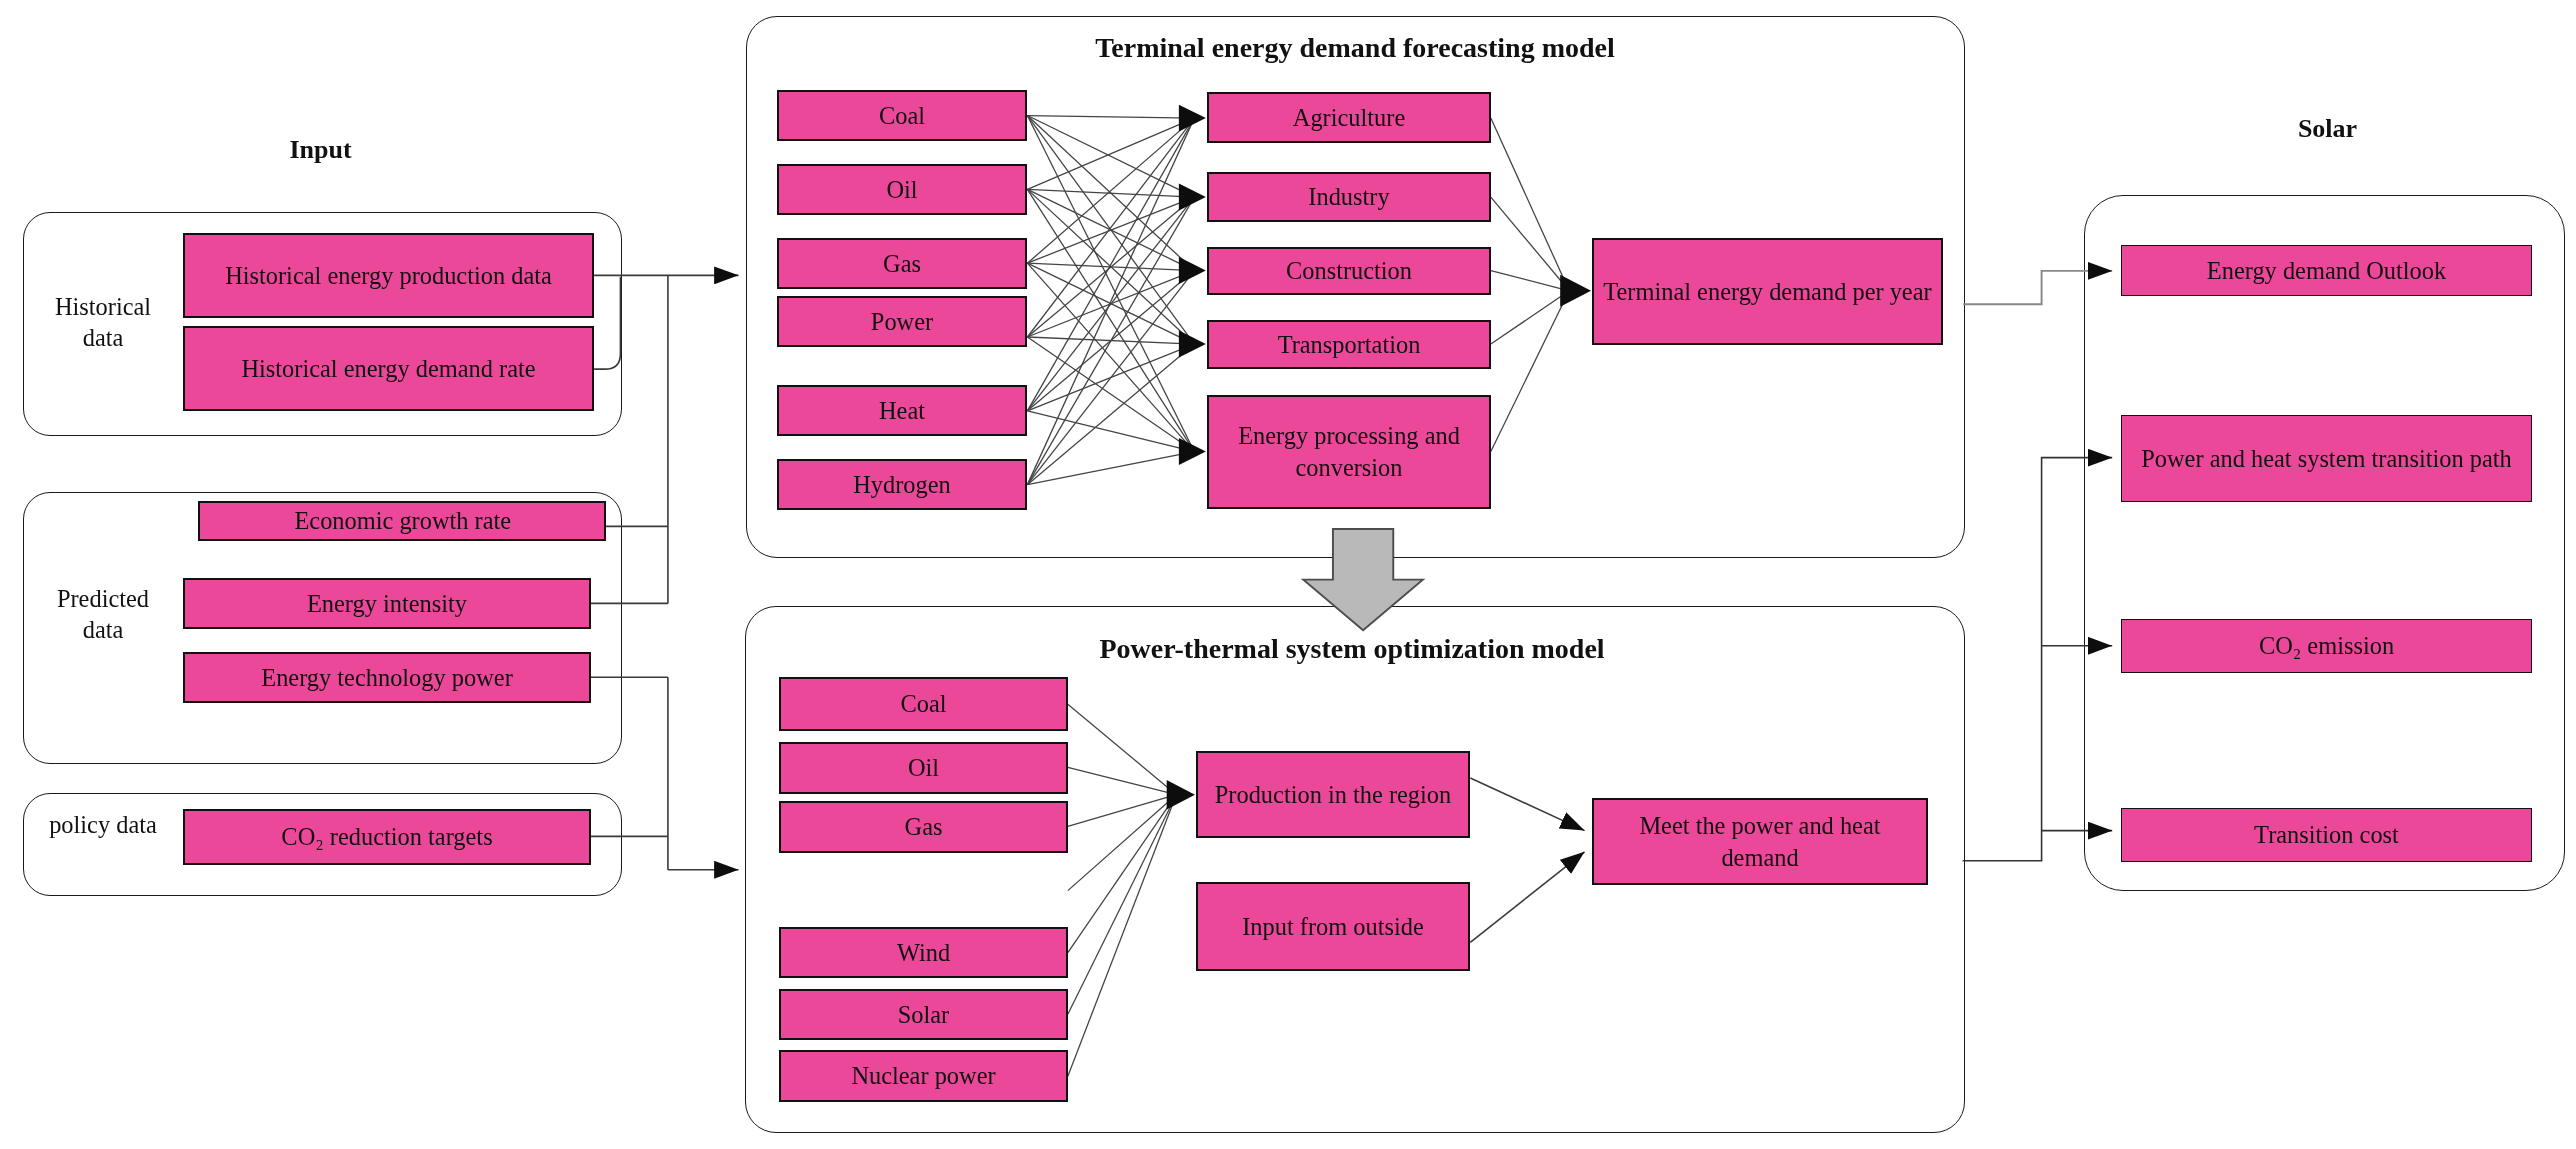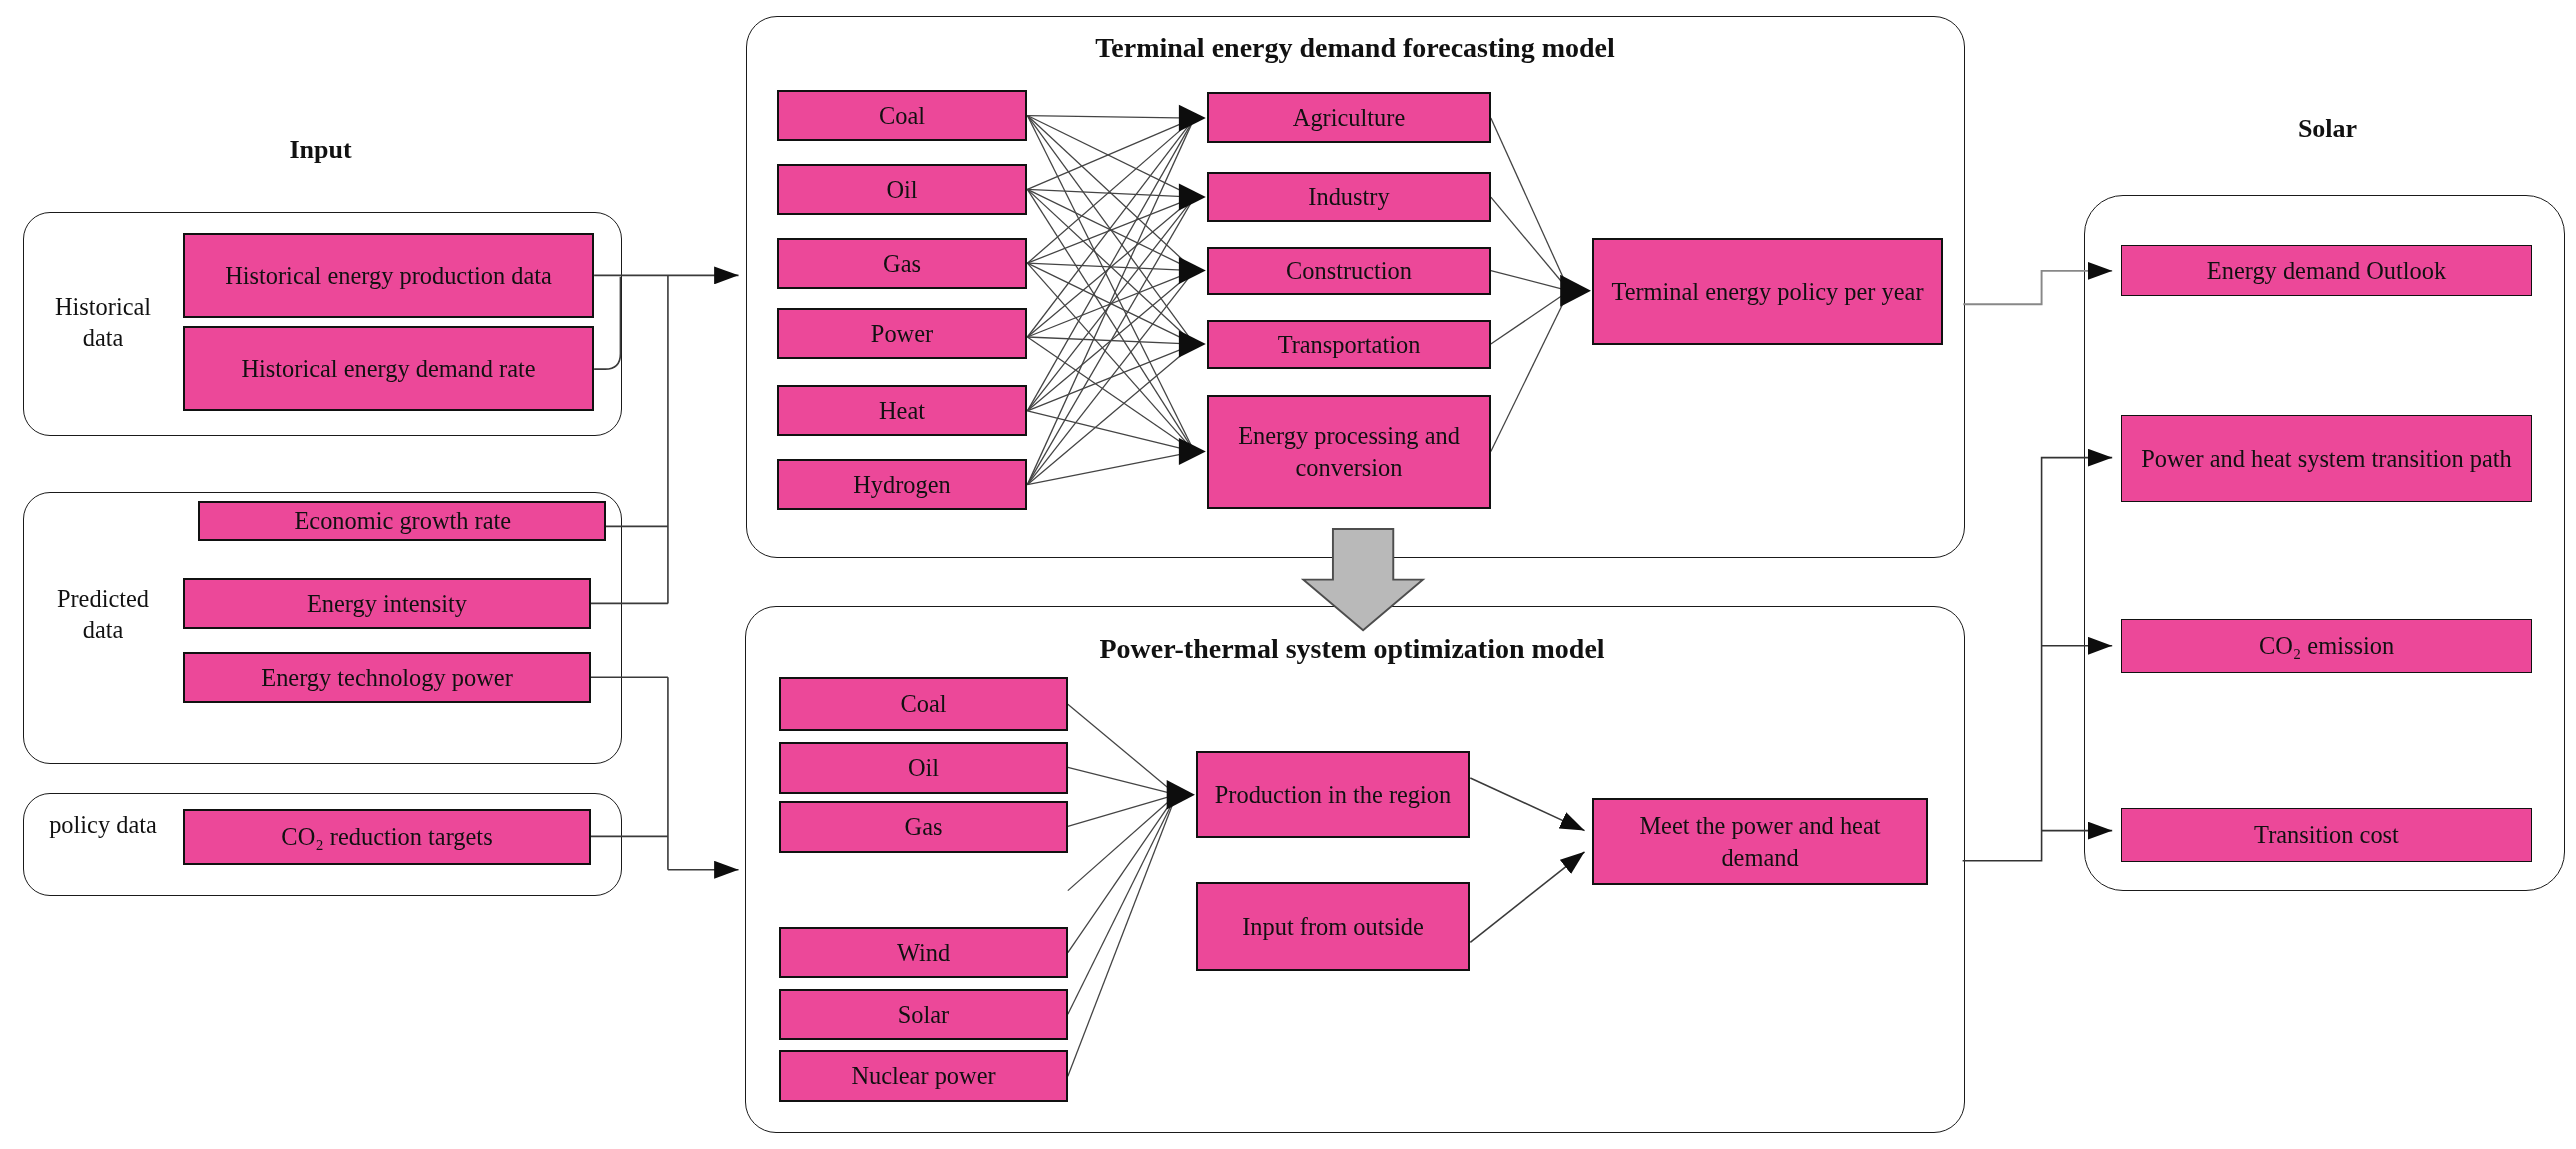--- a/index.html
+++ b/index.html
@@ -129,31 +129,31 @@
   <div class="box" style="left:183px;top:652px;width:408px;height:51px;">Energy technology power</div>
 
   <div class="sidelabel" style="left:45px;top:810px;">policy data</div>
   <div class="box" style="left:183px;top:809px;width:408px;height:56px;">CO₂ reduction targets</div>
 
   <div class="mtitle" style="left:809px;top:32px;">Terminal energy demand forecasting model</div>
 
   <div class="box" style="left:777px;top:90px;width:250px;height:51px;">Coal</div>
   <div class="box" style="left:777px;top:164px;width:250px;height:51px;">Oil</div>
   <div class="box" style="left:777px;top:238px;width:250px;height:51px;">Gas</div>
-  <div class="box" style="left:777px;top:308px;width:250px;height:51px;">Power</div>
+  <div class="box" style="left:777px;top:296px;width:250px;height:51px;">Power</div>
   <div class="box" style="left:777px;top:385px;width:250px;height:51px;">Heat</div>
   <div class="box" style="left:777px;top:459px;width:250px;height:51px;">Hydrogen</div>
 
   <div class="box" style="left:1207px;top:92px;width:284px;height:51px;">Agriculture</div>
   <div class="box" style="left:1207px;top:172px;width:284px;height:50px;">Industry</div>
   <div class="box" style="left:1207px;top:247px;width:284px;height:48px;">Construction</div>
   <div class="box" style="left:1207px;top:320px;width:284px;height:49px;">Transportation</div>
   <div class="box" style="left:1207px;top:395px;width:284px;height:114px;">Energy processing and conversion</div>
 
-  <div class="box" style="left:1592px;top:238px;width:351px;height:107px;">Terminal energy policy per year</div>
+  <div class="box" style="left:1592px;top:238px;width:351px;height:107px;">Terminal energy demand per year</div>
 
   <div class="mtitle" style="left:806px;top:633px;">Power-thermal system optimization model</div>
 
   <div class="box" style="left:779px;top:677px;width:289px;height:54px;">Coal</div>
   <div class="box" style="left:779px;top:742px;width:289px;height:52px;">Oil</div>
   <div class="box" style="left:779px;top:801px;width:289px;height:52px;">Gas</div>
   <div class="box" style="left:779px;top:927px;width:289px;height:51px;">Wind</div>
   <div class="box" style="left:779px;top:989px;width:289px;height:51px;">Solar</div>
   <div class="box" style="left:779px;top:1050px;width:289px;height:52px;">Nuclear power</div>
 

